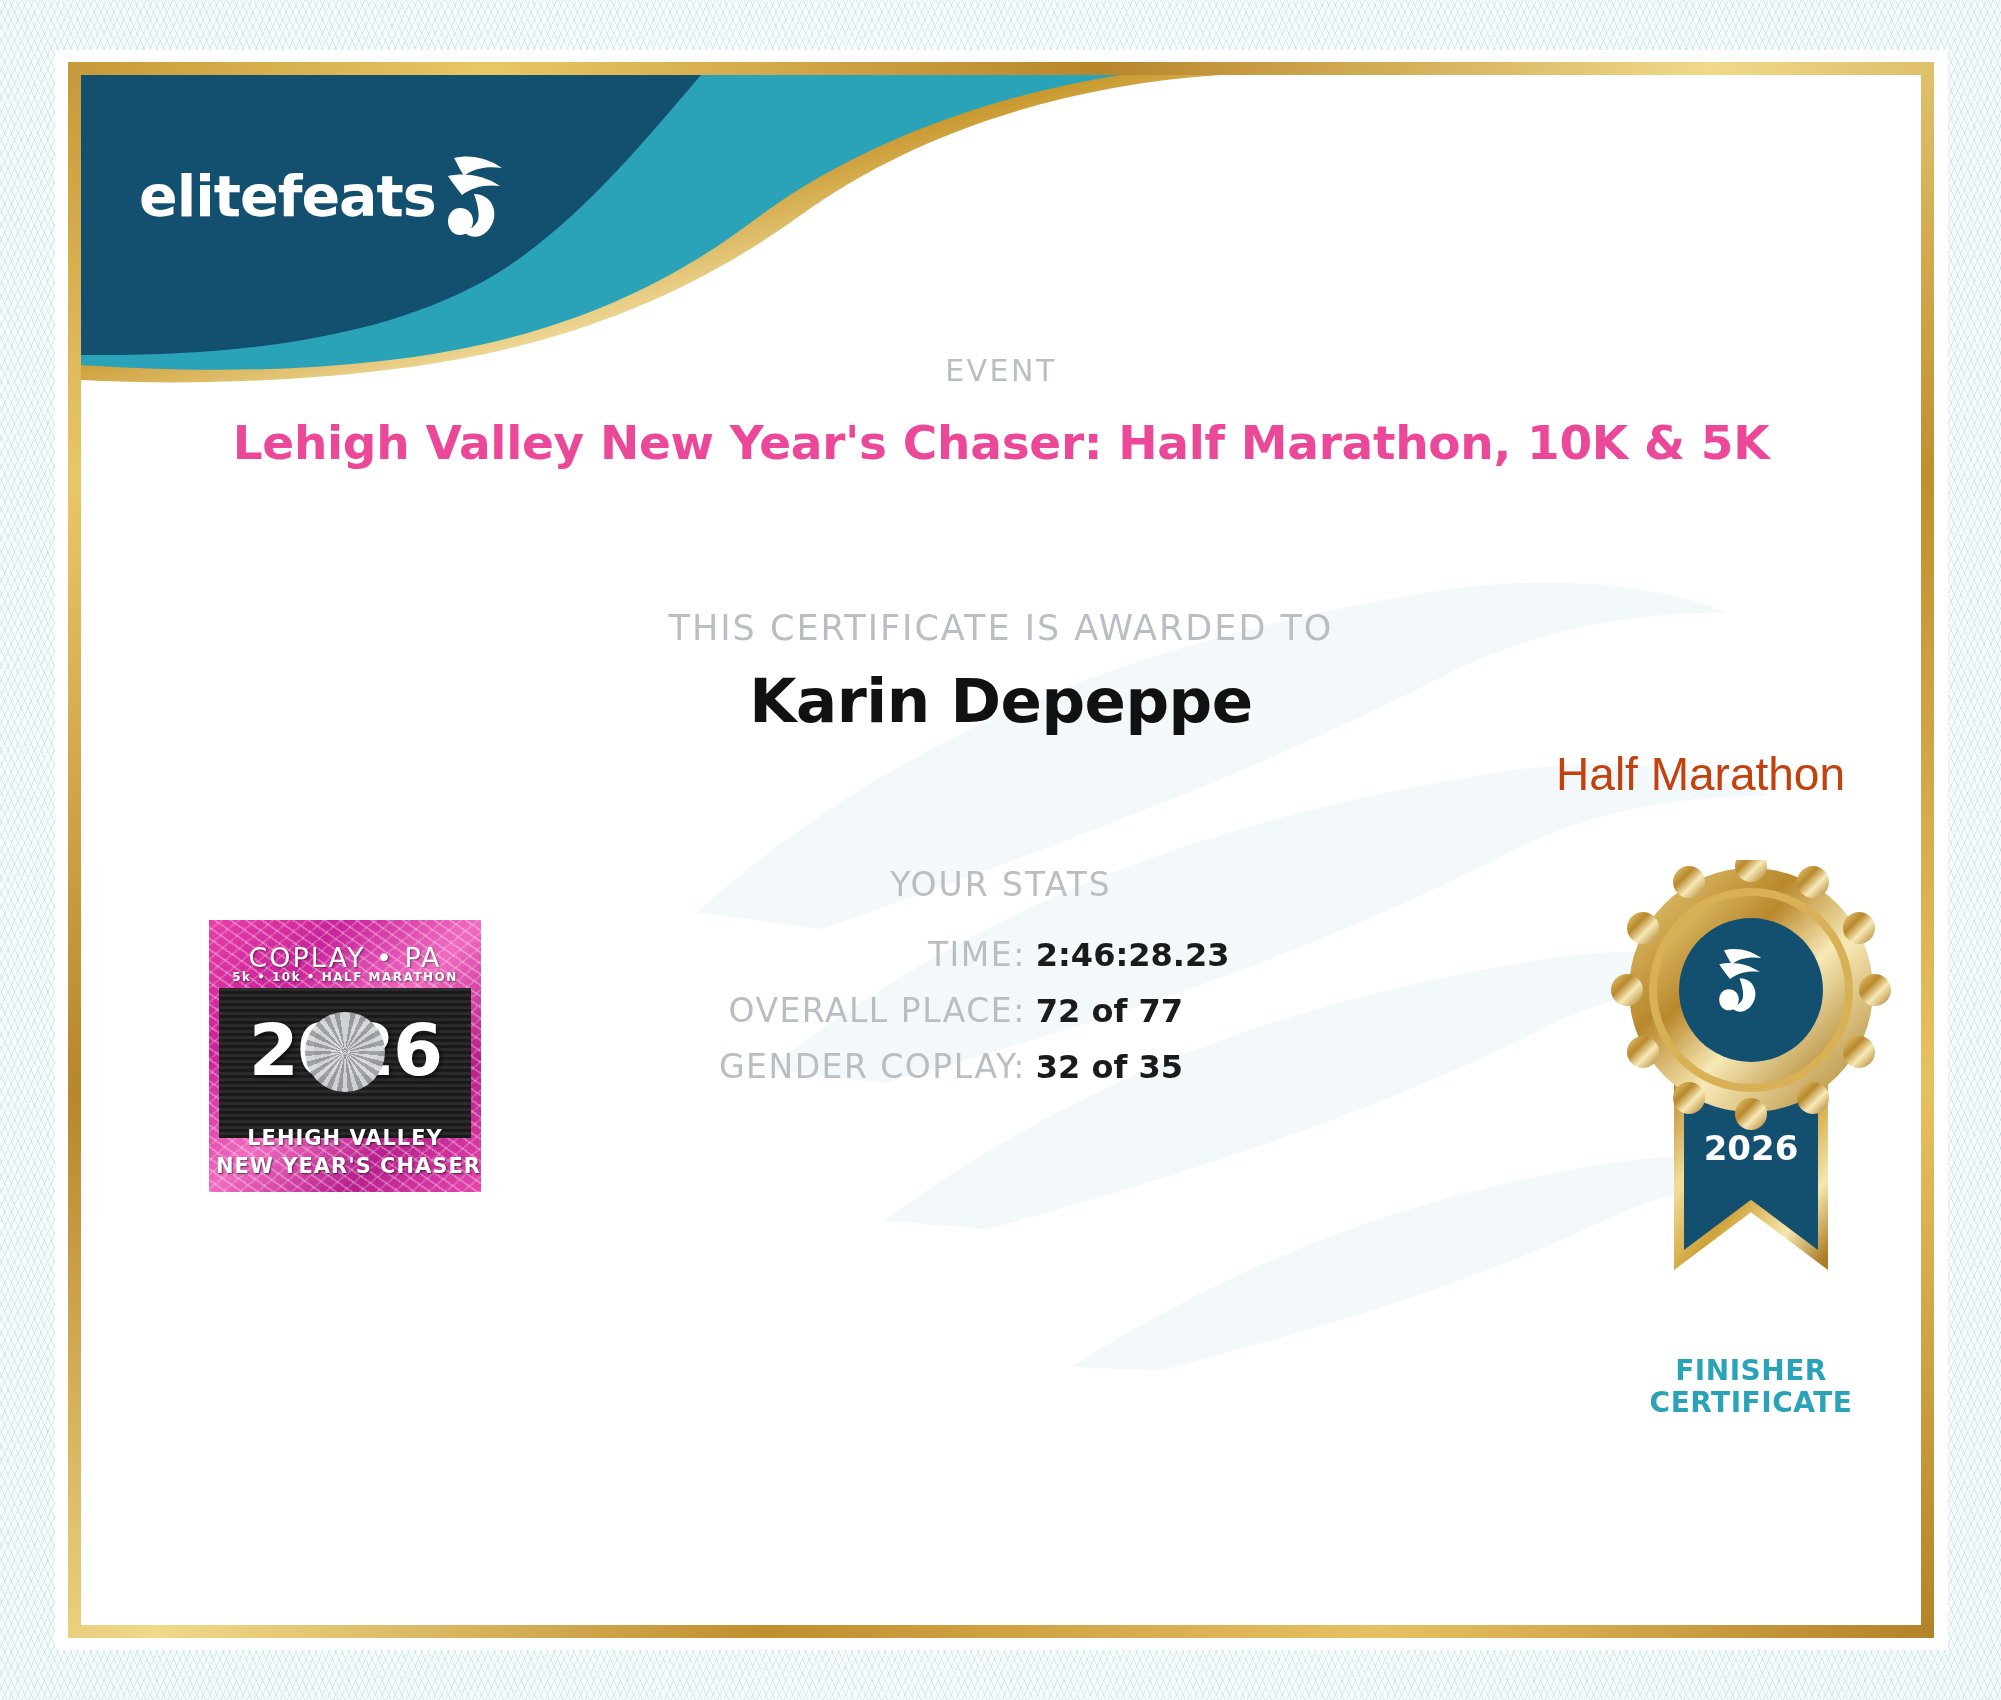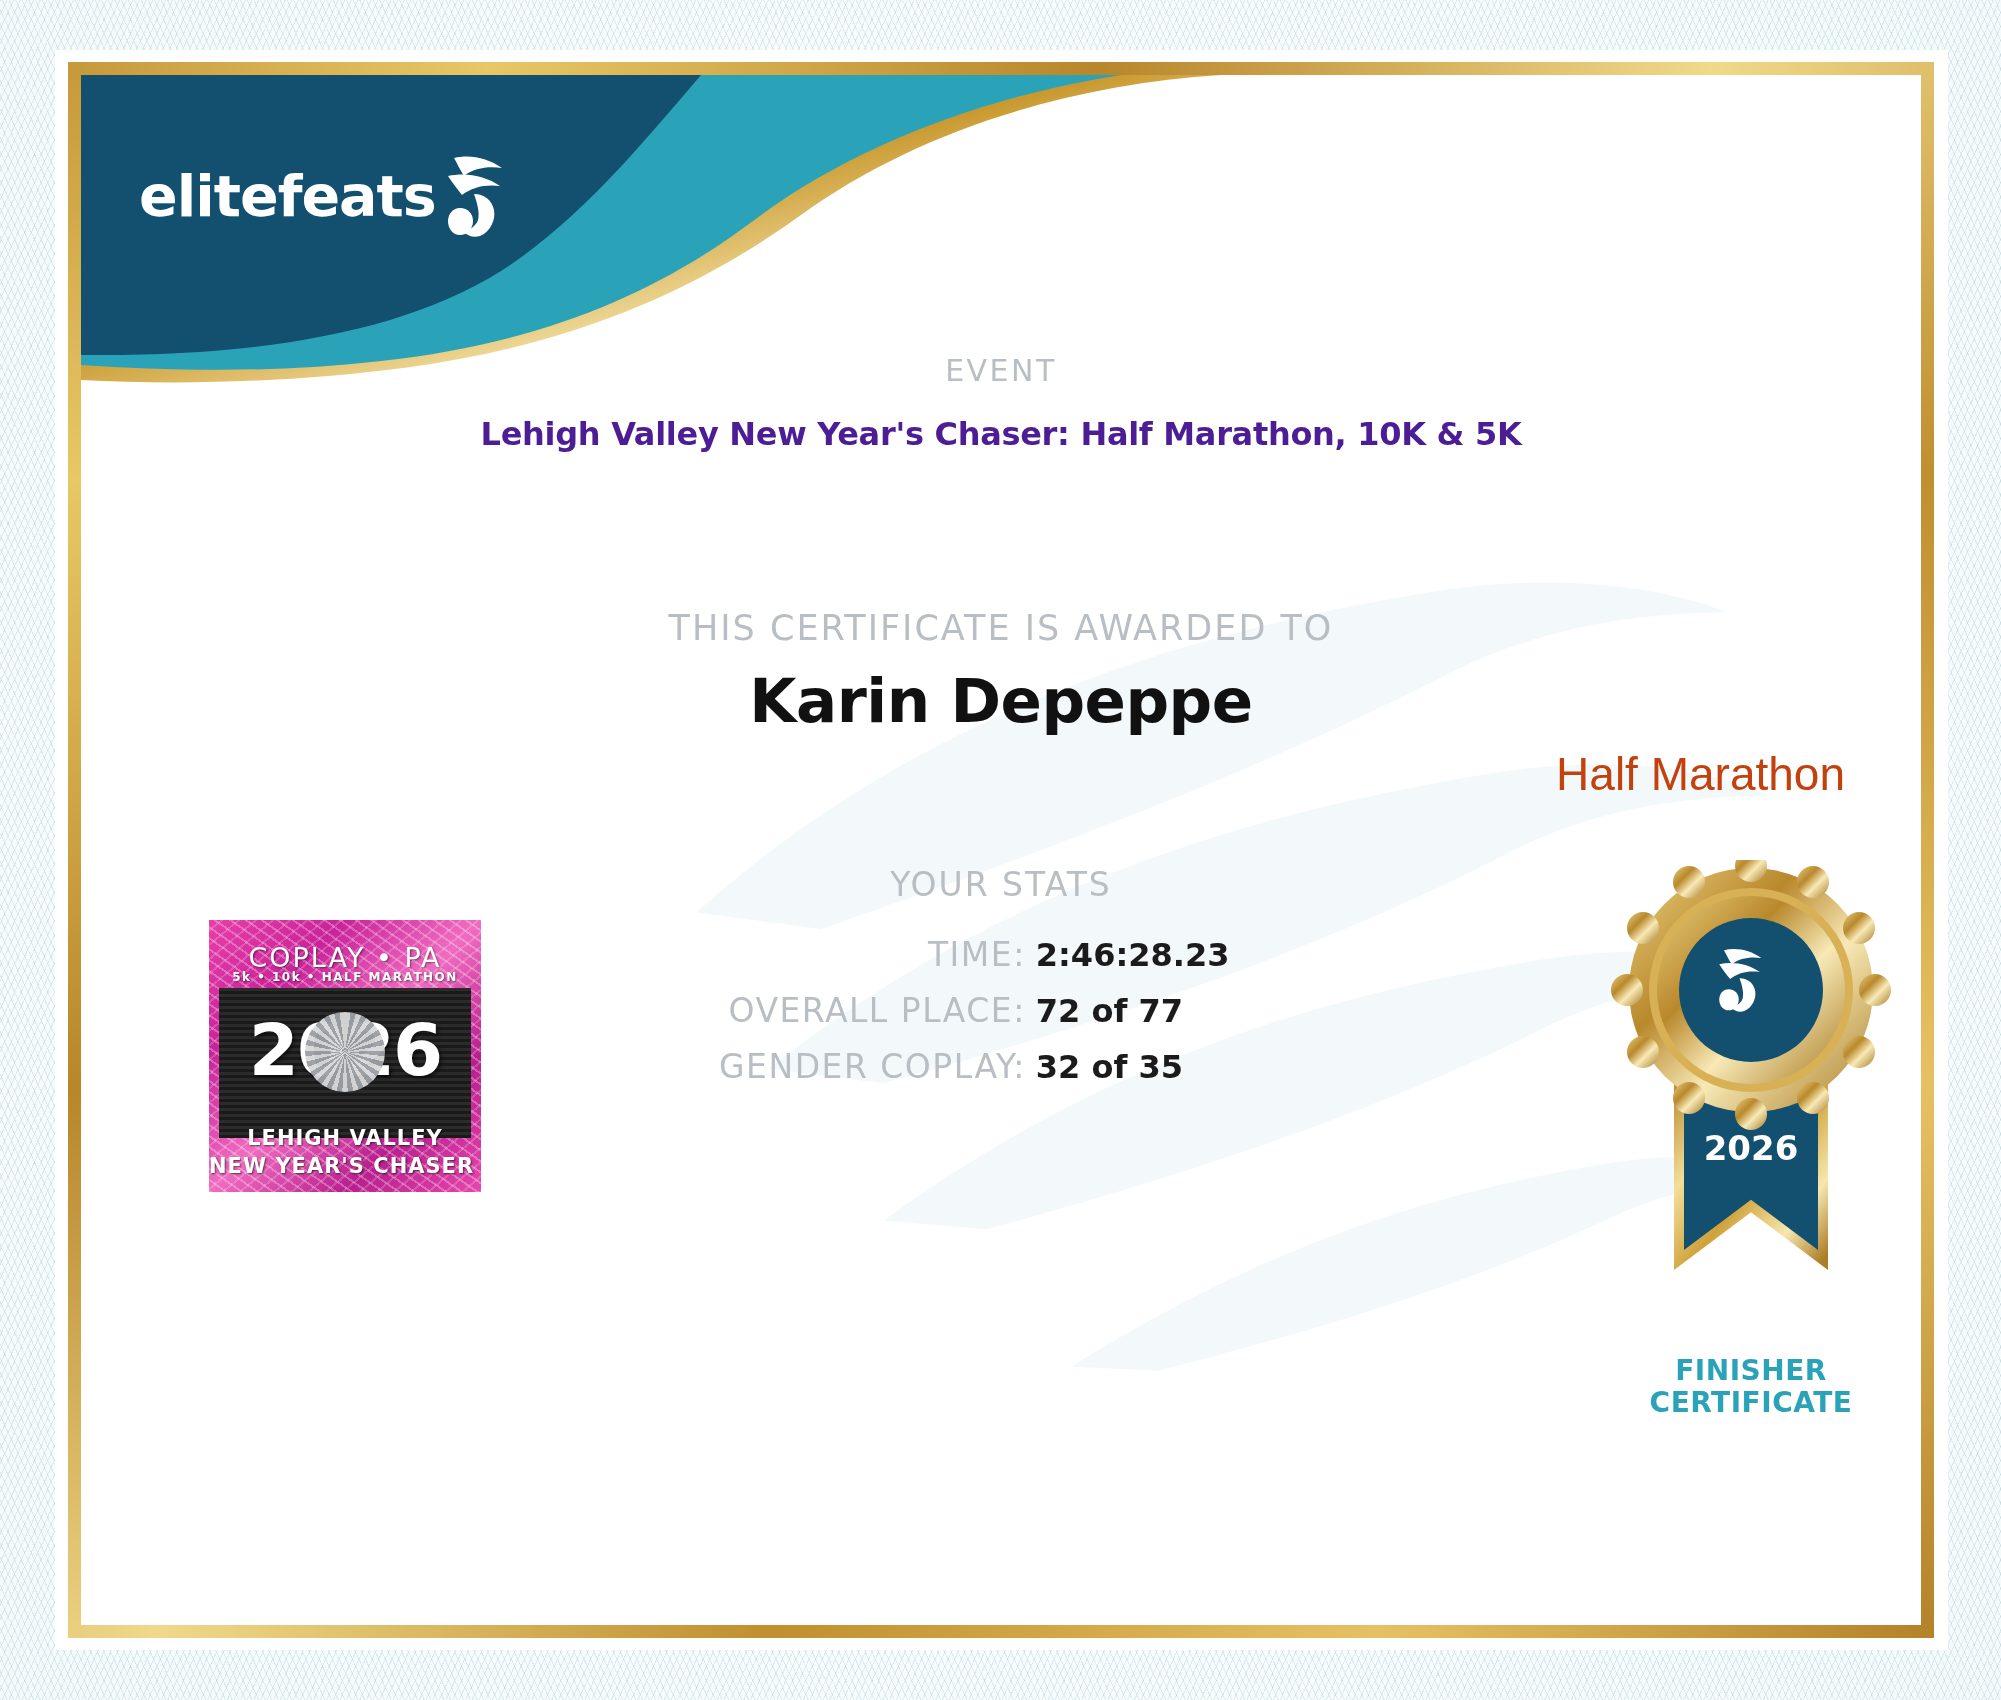--- a/index.html
+++ b/index.html
@@ -128,23 +128,23 @@
     top: 278px;
     left: 0;
     width: 1840px;
   }
   .event-name {
     position: absolute;
     top: 340px;
     left: 0;
     width: 1840px;
     text-align: center;
-    font-size: 32px;
-    font-weight: bold;
-    color: #4c1d95;
+    font-size: 47px;
+    font-weight: bold;
+    color: #ec4899;
     letter-spacing: -0.3px;
   }
 
   .awarded-label {
     position: absolute;
     top: 533px;
     left: 0;
     width: 1840px;
     font-size: 35px;
     letter-spacing: 2px;
@@ -293,21 +293,21 @@
     font-size: 21px;
     font-weight: bold;
     letter-spacing: 1px;
     text-shadow: 1px 1px 2px rgba(0,0,0,0.6);
   }
   .race-logo .rl-bottom2 {
     position: absolute;
     bottom: 14px;
     left: 0;
     width: 100%;
-    text-align: left;
+    text-align: right;
     color: #ffffff;
     font-size: 21px;
     font-weight: bold;
     letter-spacing: 1px;
     text-shadow: 1px 1px 2px rgba(0,0,0,0.6);
   }
 
   
   .medal {
     position: absolute;

